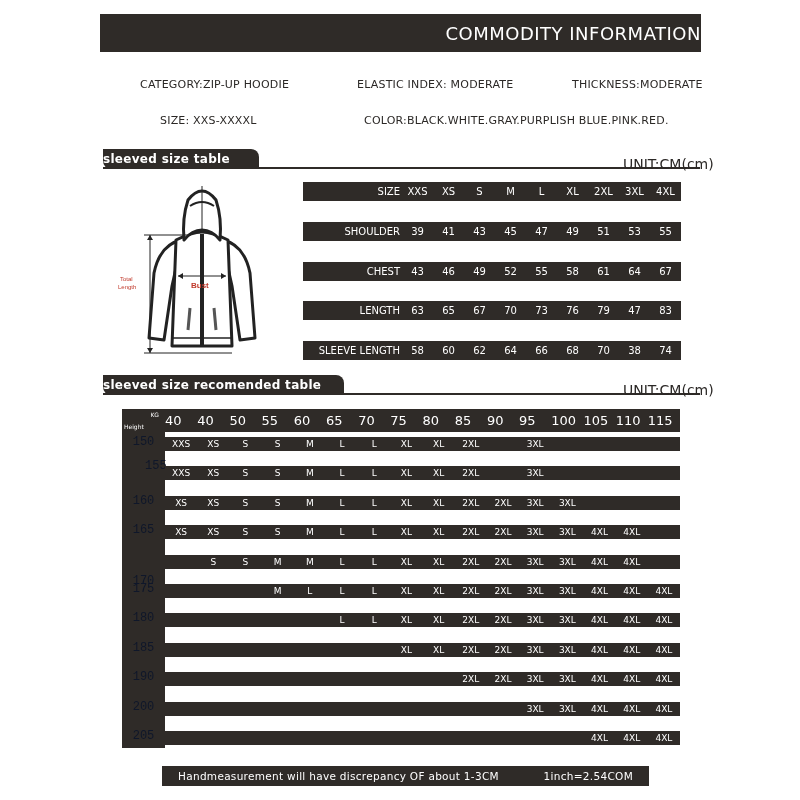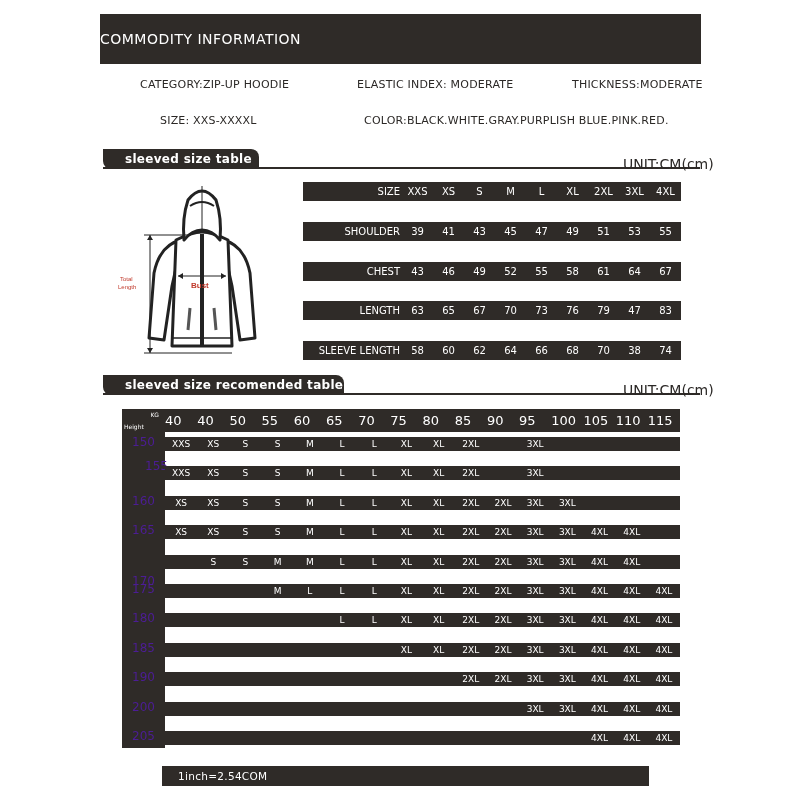--- a/index.html
+++ b/index.html
@@ -2,45 +2,45 @@
 <html><head>
 <meta charset="utf-8">
 <style>
   * { box-sizing: border-box; margin: 0; padding: 0; }
   html, body { width: 800px; height: 800px; background: #ffffff; overflow: hidden; }
   body { position: relative; font-family: "DejaVu Sans", sans-serif; color: #2b2826; }
   .abs { position: absolute; }
   .dark { background: #2f2b28; color: #ffffff; }
 
   
-  #commodity-bar { left: 100px; top: 14px; width: 601px; height: 50px; display: flex; align-items: center; justify-content: flex-start; font-size: 14px; letter-spacing: 0.5px; }
+  #commodity-bar { left: 100px; top: 14px; width: 601px; height: 38px; display: flex; align-items: center; justify-content: flex-end; font-size: 18px; letter-spacing: 0.5px; }
   .info { font-size: 11px; white-space: nowrap; letter-spacing: 0.2px; }
 
   
-  .tab { height: 20px; display: flex; align-items: center; padding-left: 22px; font-size: 12px; font-weight: bold; border-top-right-radius: 8px; border-bottom-left-radius: 8px; letter-spacing: 0.3px; }
+  .tab { height: 20px; display: flex; align-items: center; font-size: 12px; font-weight: bold; border-top-right-radius: 8px; border-bottom-left-radius: 8px; letter-spacing: 0.3px; }
   .rule { height: 1.5px; background: #2f2b28; }
   .unit { font-size: 14px; white-space: nowrap; }
 
   
   .srow { left: 303px; width: 378px; height: 19px; display: flex; align-items: center; font-size: 10px; }
   .srow .lbl { width: 99px; text-align: right; padding-right: 2px; white-space: nowrap; }
   .srow .cells { flex: 1; display: flex; }
   .srow .cells span { flex: 1; text-align: center; white-space: nowrap; }
 
   
   #rec-left { left: 122px; top: 409px; width: 43px; height: 339px; }
   #rec-head { left: 122px; top: 409px; width: 558px; height: 23px; display: flex; align-items: center; }
   #rec-head .corner { width: 43px; height: 23px; position: relative; font-size: 6px; }
   #rec-head .corner .kg { position: absolute; right: 6px; top: 2px; }
   #rec-head .corner .ht { position: absolute; left: 2px; bottom: 2px; }
   #rec-head .cols { flex: 1; display: flex; font-size: 13px; }
   #rec-head .cols span { flex: 1; text-align: left; }
   .rrow { left: 165px; width: 515px; height: 14px; display: flex; align-items: center; font-size: 9px; }
   .rrow span { flex: 1; text-align: center; white-space: nowrap; }
-  .rh { left: 122px; width: 43px; text-align: center; font-size: 12px; color: #4c1d95; }
+  .rh { left: 122px; width: 43px; text-align: center; font-size: 12px; color: #0f172a; font-family: Liberation Mono, monospace; }
 
   #footer-bar { left: 162px; top: 766px; width: 487px; height: 20px; display: flex; align-items: center; justify-content: space-between; padding: 0 16px; font-size: 10.5px; letter-spacing: 0.3px; }
 
   
   #hoodie { left: 112px; top: 178px; width: 180px; height: 180px; }
 </style>
 </head>
 <body>
 
 <div id="commodity-bar" class="abs dark">
@@ -400,14 +400,15 @@
       <span></span>
       <span></span>
       <span></span>
       <span>4XL</span>
       <span>4XL</span>
       <span>4XL</span>
     </div>
   </div>
 
 <div id="footer-bar" class="abs dark">
+  <span>Handmeasurement will have discrepancy OF about 1-3CM</span>
   <span>1inch=2.54COM</span>
 </div>
 
 </body></html>

